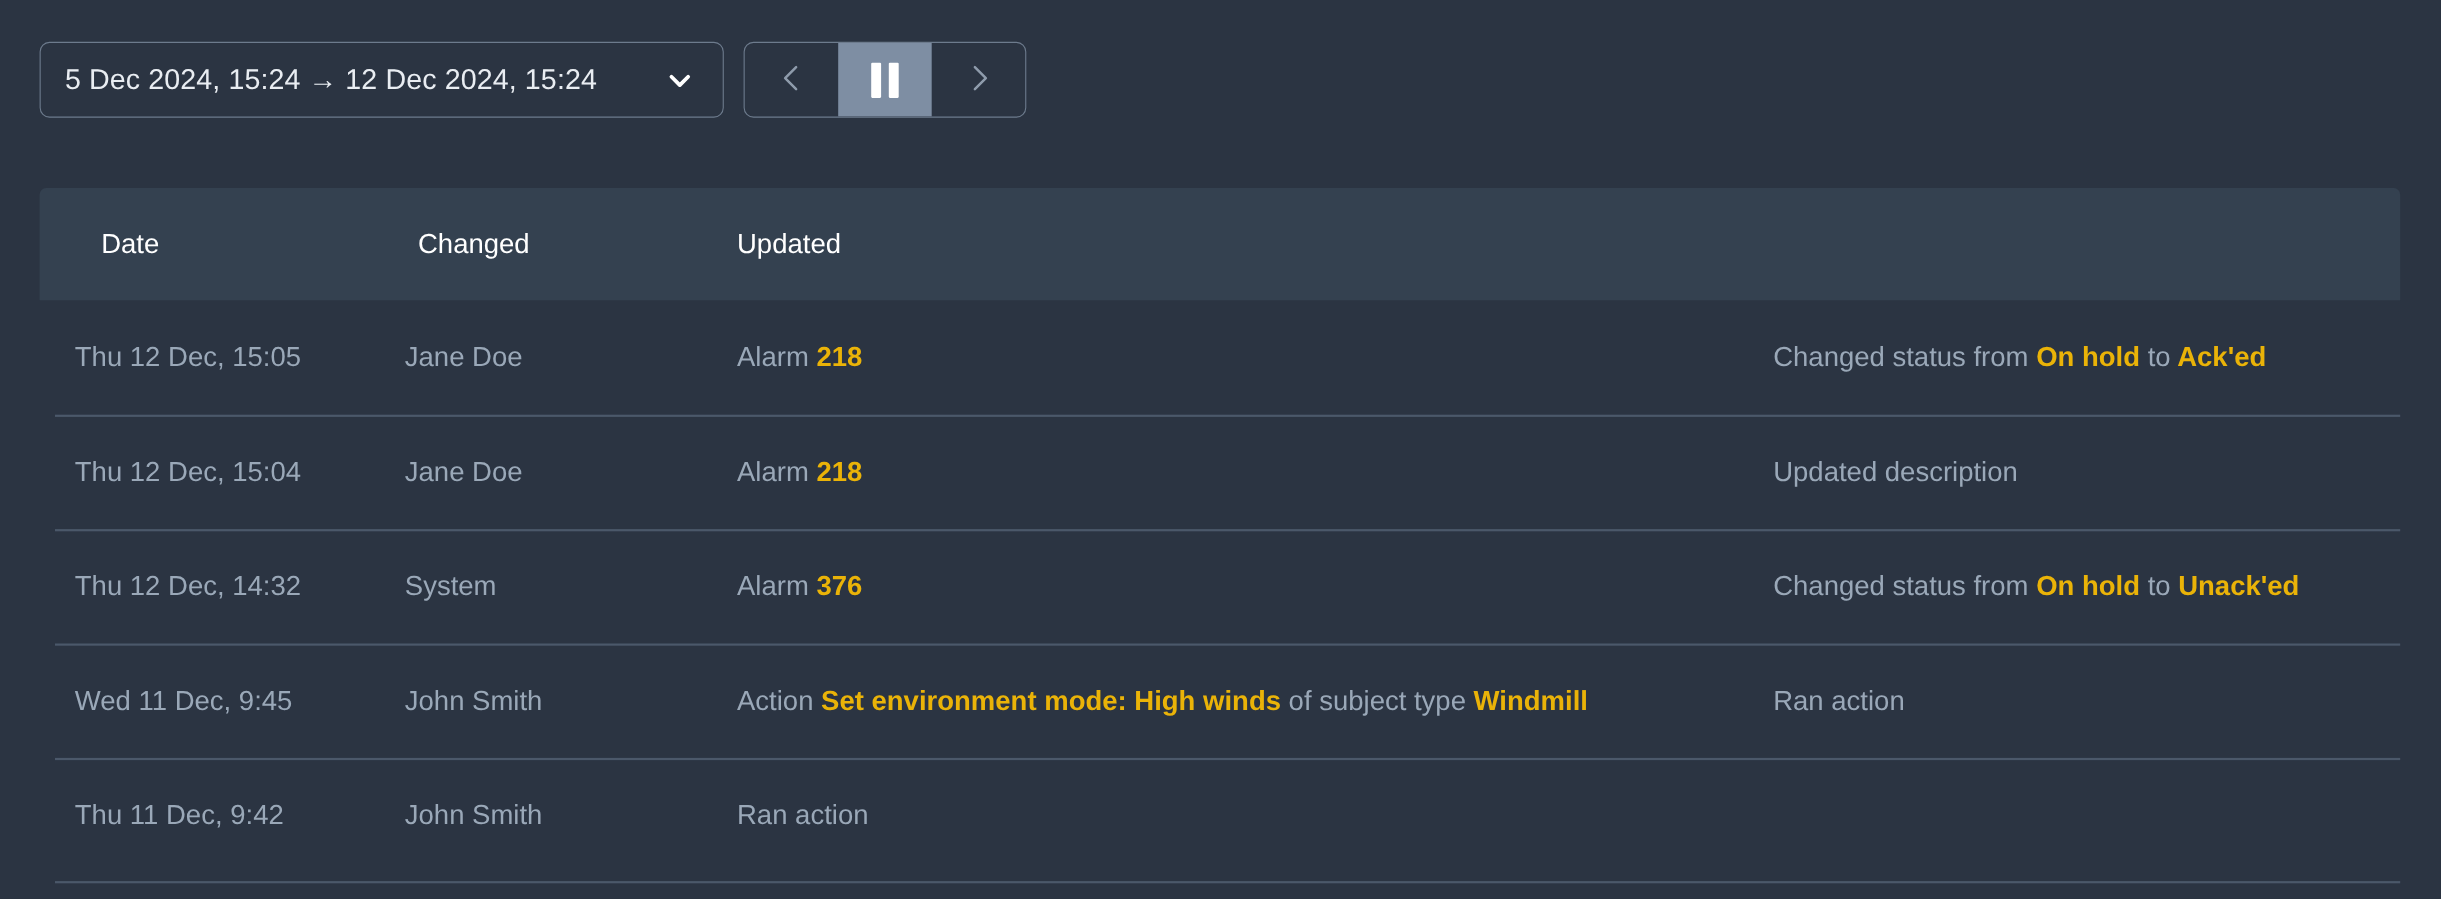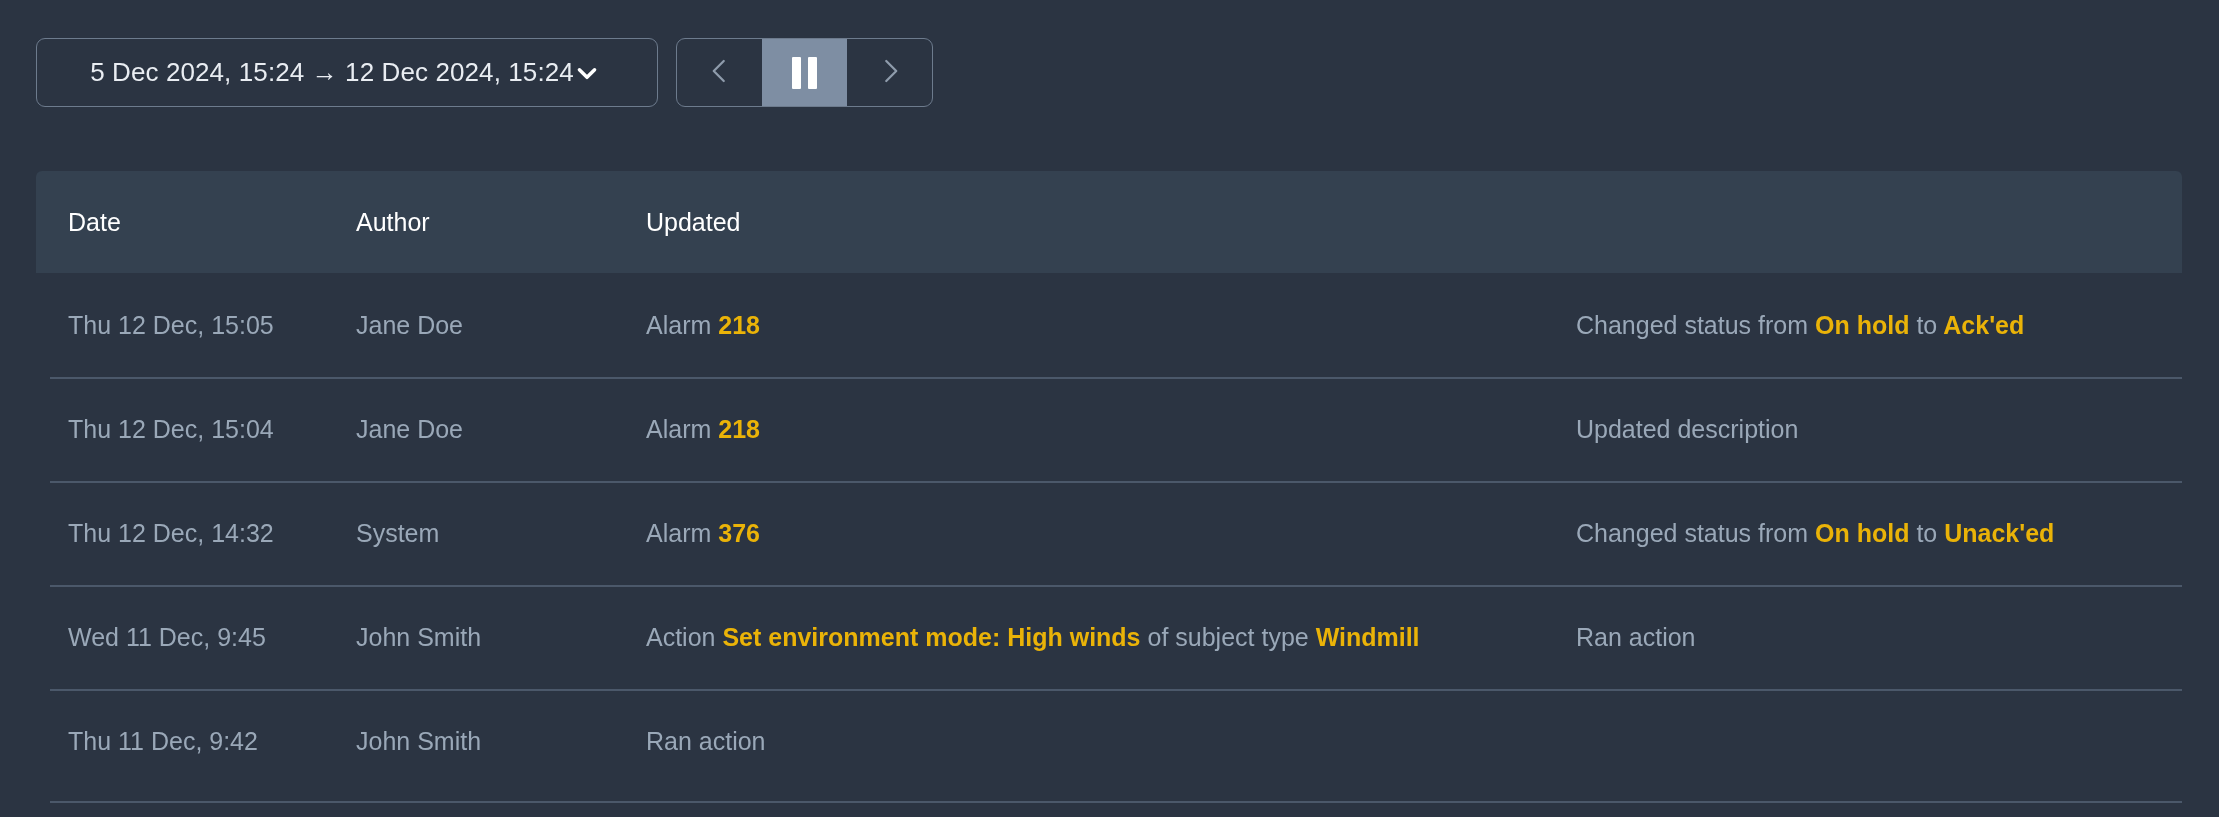--- a/index.html
+++ b/index.html
@@ -26,21 +26,21 @@
     left: 36px;
     top: 38px;
     display: flex;
     align-items: flex-start;
     gap: 18px;
   }
 
   .date-range {
     display: flex;
     align-items: center;
-    justify-content: center;
+    justify-content: space-between;
     width: 622px;
     height: 69px;
     padding: 0 26px 0 22px;
     border: 1px solid #6d7b8d;
     border-radius: 9px;
     background: transparent;
     cursor: pointer;
   }
   .date-range-label {
     font-size: 26px;
@@ -99,30 +99,32 @@
   .row {
     display: flex;
     align-items: center;
     width: 100%;
   }
 
   .thead {
     height: 102px;
     background: #344150;
     border-radius: 6px 6px 0 0;
+    padding-left: 24px;
   }
   .thead .cell {
     font-size: 25px;
     color: #ffffff;
     font-weight: 400;
   }
 
   .trow {
     height: 104px;
     position: relative;
+    gap: 12px;
   }
   .trow + .trow::before,
   .trow.sep-top::before {
     content: "";
     position: absolute;
     left: 14px;
     right: 0;
     top: 0;
     height: 2px;
     background: #4b586a;
@@ -194,21 +196,21 @@
           </svg>
         </span>
       </button>
     </div>
 
   </div>
 
   <div class="table">
     <div class="row thead">
       <div class="cell col-date">Date</div>
-      <div class="cell col-author">Author</div>
+      <div class="cell col-author">Changed</div>
       <div class="cell col-resource">Updated</div>
     </div>
     <div id="tbody">
         <div class="row trow">
           <div class="cell col-date"><span class="muted cell-text">Thu 12 Dec, 15:05</span></div>
           <div class="cell col-author"><span class="muted cell-text">Jane Doe</span></div>
           <div class="cell col-resource">
             <div class="cell-text"><span class="muted">Alarm</span><span class="strong"> 218</span></div>
           </div>
           <div class="cell col-desc">

